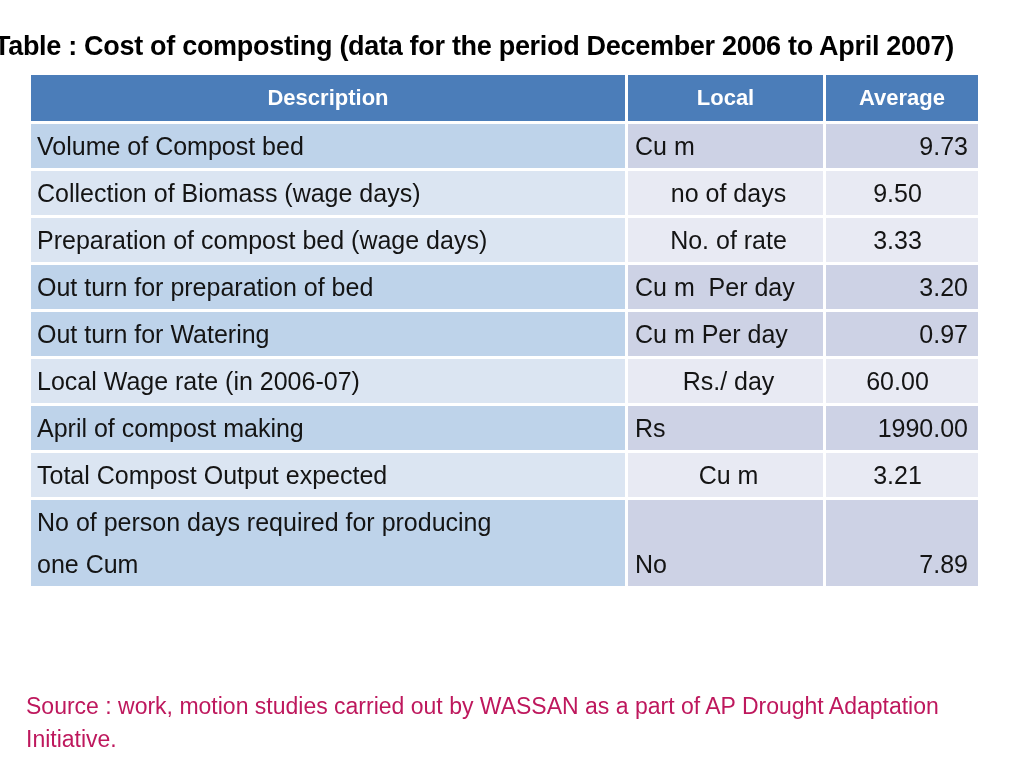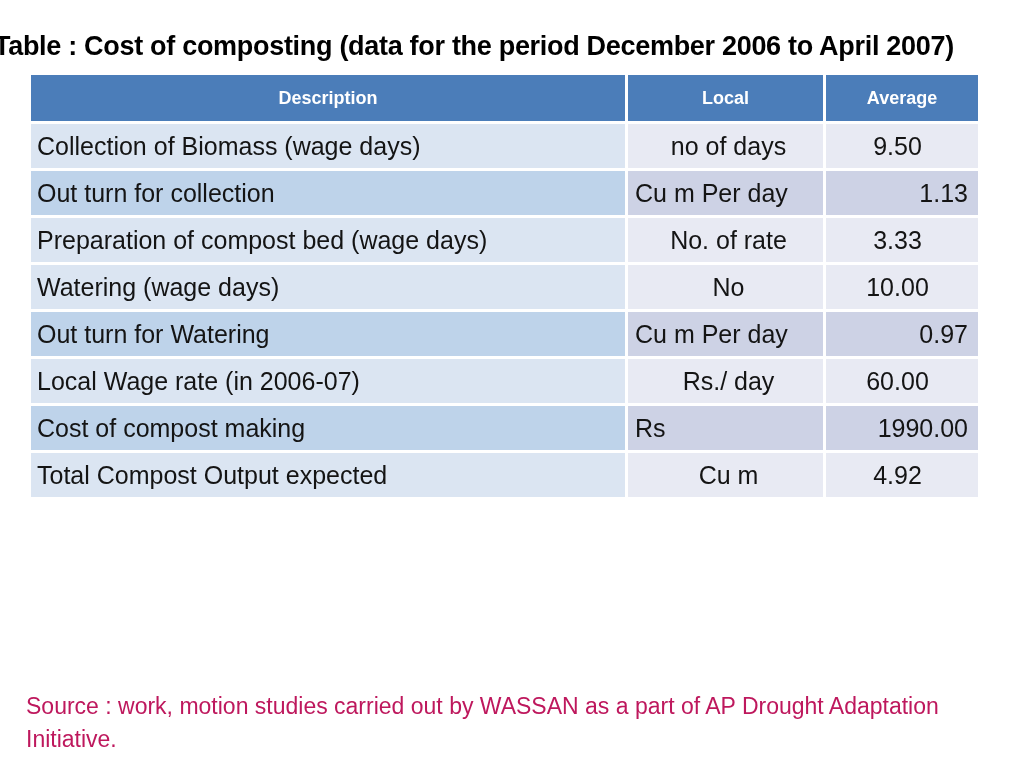--- a/index.html
+++ b/index.html
@@ -36,21 +36,21 @@
     width: 950px;
   }
   table.cost-table th,
   table.cost-table td {
     border: 3px solid #ffffff;
     margin: 0;
   }
   table.cost-table th {
     background: var(--header-bg, #4b7db9);
     color: var(--header-text, #ffffff);
-    font-size: 18px;
+    font-size: 22px;
     font-weight: bold;
     text-align: center;
     height: 44px;
     vertical-align: middle;
   }
   table.cost-table td {
     font-size: 25px;
     color: var(--cell-text, #141414);
     height: 42px;
     line-height: 42px;
@@ -99,58 +99,64 @@
         <col class="c-avg">
     </colgroup>
     <thead>
       <tr>
         <th>Description</th>
         <th>Local</th>
         <th>Average</th>
       </tr>
     </thead>
     <tbody id="table-body">
+        <tr class="band-odd">
+          <td class="cell-desc">Volume of Compost bed</td>
+          <td class="cell-units">Cu m</td>
+          <td class="cell-avg">9.73</td>
+        </tr>
         <tr class="band-even">
           <td class="cell-desc">Collection of Biomass (wage days)</td>
           <td class="cell-units">no of days</td>
           <td class="cell-avg">9.50</td>
-        </tr>
-        <tr class="band-odd">
-          <td class="cell-desc">Out turn for collection</td>
-          <td class="cell-units">Cu m Per day</td>
-          <td class="cell-avg">1.13</td>
         </tr>
         <tr class="band-even">
           <td class="cell-desc">Preparation of compost bed (wage days)</td>
           <td class="cell-units">No. of rate</td>
           <td class="cell-avg">3.33</td>
         </tr>
-        <tr class="band-even">
-          <td class="cell-desc">Watering (wage days)</td>
-          <td class="cell-units">No</td>
-          <td class="cell-avg">10.00</td>
+        <tr class="band-odd">
+          <td class="cell-desc">Out turn for preparation of bed</td>
+          <td class="cell-units">Cu m  Per day</td>
+          <td class="cell-avg">3.20</td>
         </tr>
         <tr class="band-odd">
           <td class="cell-desc">Out turn for Watering</td>
           <td class="cell-units">Cu m Per day</td>
           <td class="cell-avg">0.97</td>
         </tr>
         <tr class="band-even">
           <td class="cell-desc">Local Wage rate (in 2006-07)</td>
           <td class="cell-units">Rs./ day</td>
           <td class="cell-avg">60.00</td>
         </tr>
         <tr class="band-odd">
-          <td class="cell-desc">Cost of compost making</td>
+          <td class="cell-desc">April of compost making</td>
           <td class="cell-units">Rs</td>
           <td class="cell-avg">1990.00</td>
         </tr>
         <tr class="band-even">
           <td class="cell-desc">Total Compost Output expected</td>
           <td class="cell-units">Cu m</td>
-          <td class="cell-avg">4.92</td>
+          <td class="cell-avg">3.21</td>
+        </tr>
+        <tr class="band-odd">
+          <td class="cell-desc">No of person days required for producing
+one Cum</td>
+          <td class="cell-units">No</td>
+          <td class="cell-avg">7.89</td>
         </tr>
       </tbody>
   </table>
 
   <div class="source">Source : work, motion studies carried out by WASSAN as a part of AP Drought Adaptation Initiative.</div>
 
 </div>
 
 </body></html>

